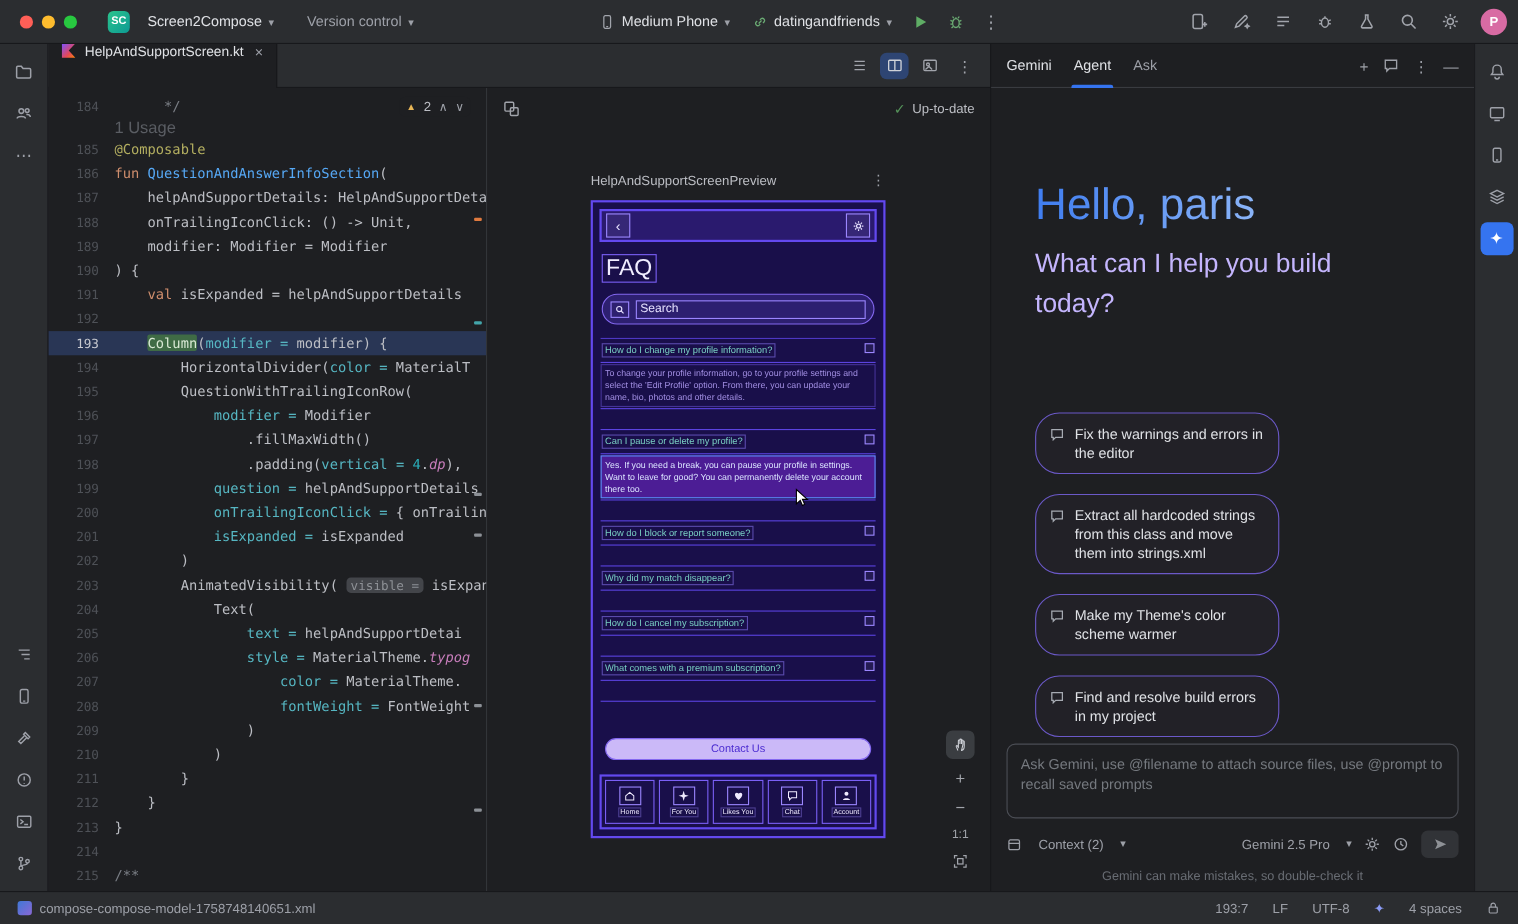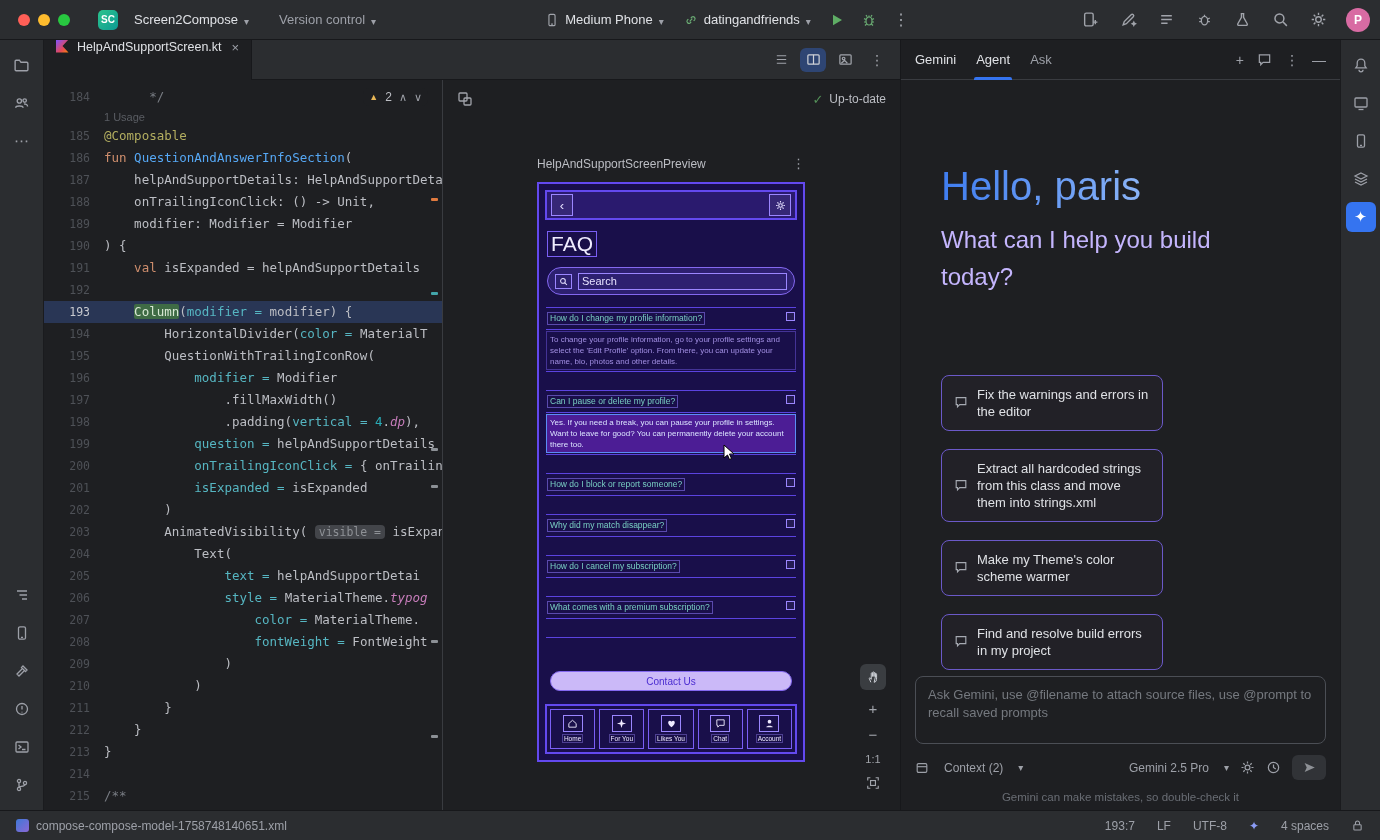--- a/index.html
+++ b/index.html
@@ -50,21 +50,21 @@
   .caret-line .gutter{color:#c8cad0}
   .inlay-line{height:17px;line-height:17px}
   .tk-plain{color:#bcbec4}
   .tk-kw{color:#cf8e6d}
   .tk-ann{color:#b3ae60}
   .tk-fndecl{color:#56a8f5}
   .tk-named{color:#56b6c2}
   .tk-num{color:#2aacb8}
   .tk-prop{color:#c77dbb;font-style:italic}
   .tk-cmt{color:#7a7e85}
-  .tk-hint{color:#5a5d63;font-size:11px;font-family:"Liberation Sans",sans-serif}
+  .tk-hint{color:#5a5d63;font-size:15px;font-family:"Liberation Sans",sans-serif}
   .tk-symhl{color:#d8e8d4;background:#3f6b45;border-radius:2px}
   .tk-chip{background:#43454a;color:#8e9196;border-radius:4px;padding:0 4px;font-size:11.5px}
   .inspect-widget{position:absolute;top:8px;right:14px;display:flex;align-items:center;gap:7px;background:rgba(30,31,34,.9);padding:2px 6px;border-radius:6px;font-family:"Liberation Sans",sans-serif}
   .iw-warn{color:#e8b656;font-size:9px}
   .iw-count{color:#bcbec4;font-size:12px}
   .iw-nav{color:#9da0a8;font-size:11px}
   .stripe-mark{position:absolute;right:4px;width:7px;height:3px;border-radius:1px}
 
   
   .preview-pane{position:relative;background:#1e1f22;overflow:hidden}
@@ -106,21 +106,21 @@
   .gem-header{flex:none;height:40px;display:flex;align-items:center;gap:20px;padding:0 14px;border-bottom:1px solid #393b40}
   .gem-title{font-size:13px;font-weight:normal;color:#dfe1e5}
   .gem-tab{position:relative;height:40px;display:flex;align-items:center;font-size:13px;color:#9da0a8}
   .gem-tab.active{color:#dfe1e5}
   .gem-tab.active::after{content:"";position:absolute;left:-2px;right:-2px;bottom:0;height:3px;background:#3574f0;border-radius:2px 2px 0 0}
   .gem-hicons{margin-left:auto;display:flex;align-items:center;gap:13px;color:#9da0a8;font-size:14px}
   .gem-body{position:relative;flex:1;padding:0 40px;overflow:hidden}
   .gem-greeting{margin-top:84px;font-size:40px;font-weight:400;background:linear-gradient(90deg,#3f7df0,#8ab4f8);-webkit-background-clip:text;background-clip:text;color:transparent;width:fit-content}
   .gem-sub{margin-top:12px;font-size:24px;line-height:37px;color:#c4b5fd;width:340px}
   .gem-cards{margin-top:80px;display:flex;flex-direction:column;gap:18px;width:222px}
-  .gem-card{border:1px solid #6b59c8;border-radius:8px;background:#222127;padding:10px 12px;display:flex;gap:9px;align-items:center}
+  .gem-card{border:1px solid #6b59c8;border-radius:22px;background:#222127;padding:10px 12px;display:flex;gap:9px;align-items:flex-start}
   .gem-card-text{font-size:13px;line-height:17px;color:#dfe1e5}
   .gem-card .cicon{flex:none;margin-top:2px;color:#a6aab2}
   .gem-inputbox{position:absolute;left:14px;right:14px;bottom:66px;height:68px;border:1px solid #4b4e55;border-radius:8px;background:#1e1f22;padding:9px 12px}
   .gem-inputbox textarea{width:100%;height:100%;background:transparent;border:none;outline:none;resize:none;font-family:"Liberation Sans",sans-serif;font-size:13px;line-height:18px;color:#bcbec4}
   .gem-inputbox textarea::placeholder{color:#75797f}
   .gem-controls{position:absolute;left:14px;right:14px;bottom:30px;display:flex;align-items:center;gap:6px;font-size:12px;color:#9da0a8}
   .gem-ctx{display:flex;align-items:center;gap:15px}
   .gem-right{margin-left:auto;display:flex;align-items:center;gap:11px}
   .gem-send{width:34px;height:25px;border-radius:6px;background:#313337;display:grid;place-items:center;color:#8e9196}
   .gem-disclaimer{position:absolute;left:0;right:0;bottom:7px;text-align:center;font-size:11.5px;color:#696d74}

